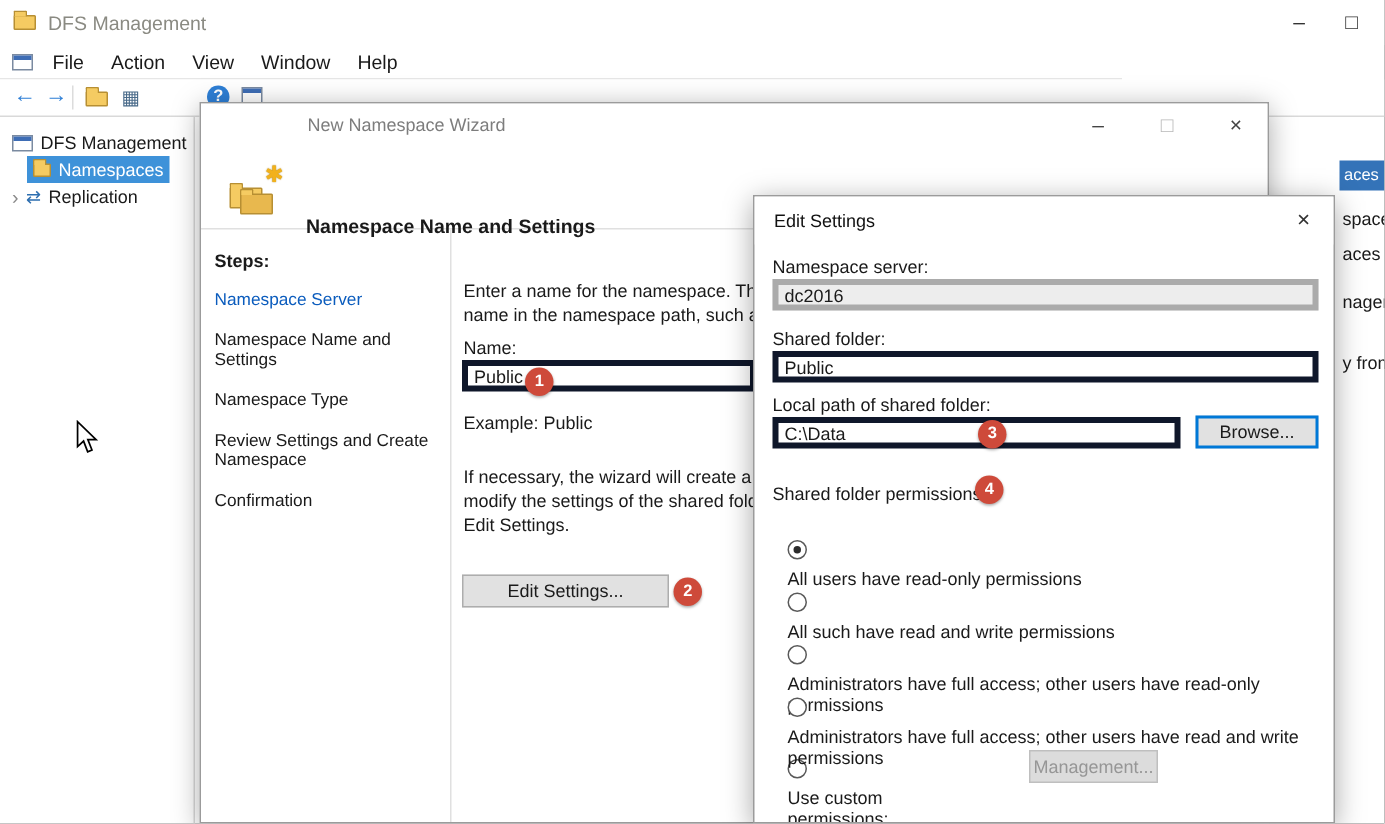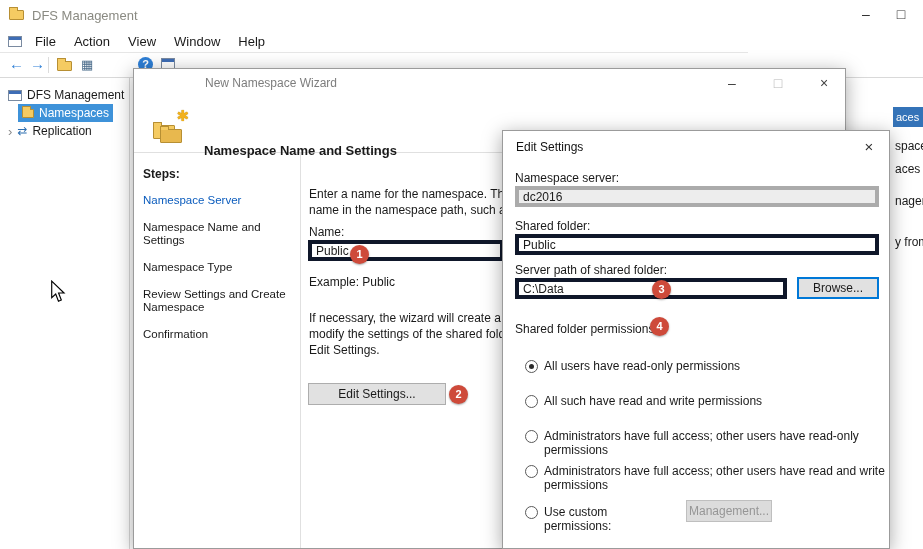--- a/index.html
+++ b/index.html
@@ -65,21 +65,21 @@
   .btn { position:absolute; height:22px; background:#e1e1e1; border:1px solid #adadad; font-family:"Liberation Sans",sans-serif; font-size:12px; color:#1a1a1a; text-align:center; line-height:20px; }
   .btn.default { border:2px solid #0078d7; line-height:18px; }
   .btn.disabled { background:#dcdcdc; border-color:#bfbfbf; color:#969696; }
 
   .badge { position:absolute; width:19px; height:19px; border-radius:50%; background:#ce4a3a; color:#fff; font-size:11px; font-weight:bold; text-align:center; line-height:19px; box-shadow:0 1px 2px rgba(0,0,0,.35); z-index:5; }
 
   .edits .dlg-title2 { position:absolute; left:13px; top:0; line-height:32px; font-size:12px; color:#111; }
   .edits .close2 { position:absolute; right:0; top:0; width:40px; height:32px; text-align:center; line-height:32px; font-size:15px; color:#333; }
   .es-label { position:absolute; font-size:12px; white-space:nowrap; }
 
-  .radio-row { position:absolute; left:22px; display:flex; align-items:flex-start; gap:6px; }
+  .radio-row { position:absolute; left:22px; display:flex; align-items:flex-start; gap:6px;flex-direction:column; }
   .radio { width:13px; height:13px; border-radius:50%; border:1px solid #595959; background:#fff; position:relative; flex:0 0 13px; margin-top:0.5px; }
   .radio.checked::after { content:""; position:absolute; left:3px; top:3px; width:5px; height:5px; border-radius:50%; background:#2b2b2b; }
   .radio-label { width:352px; line-height:14px; }
 
   .cursor { position:absolute; left:50px; top:280px; z-index:50; }
 </style>
 </head>
 <body>
 
 <div class="screen">
@@ -182,21 +182,21 @@
       <span class="dlg-title2">Edit Settings</span>
       <span class="close2">×</span>
     </div>
 
     <div class="es-label" style="left:12px; top:40px;">Namespace server:</div>
     <input class="textbox ro" style="left: 12px; top: 55px; width: 364px;" readonly="" value="dc2016">
 
     <div class="es-label" style="left:12px; top:88px;">Shared folder:</div>
     <input class="textbox" style="left: 12px; top: 103px; width: 364px;" value="Public">
 
-    <div class="es-label" style="left:12px; top:132px;">Server path of shared folder:</div>
+    <div class="es-label" style="left:12px; top:132px;">Local path of shared folder:</div>
     <input class="textbox" style="left: 12px; top: 147px; width: 272px;" value="C:\Data">
     <div class="badge" style="left:149px; top:149px;">3</div>
     <button class="btn default" style="left:294px; top:146px; width:82px;">Browse...</button>
 
     <div class="es-label" style="left:12px; top:191px;">Shared folder permissions:</div>
     <div class="badge" style="left:147px; top:186px;">4</div>
 
     <div class="radio-row" style="top:228px;">
       <span class="radio checked"></span>
       <span class="radio-label">All users have read-only permissions</span>

